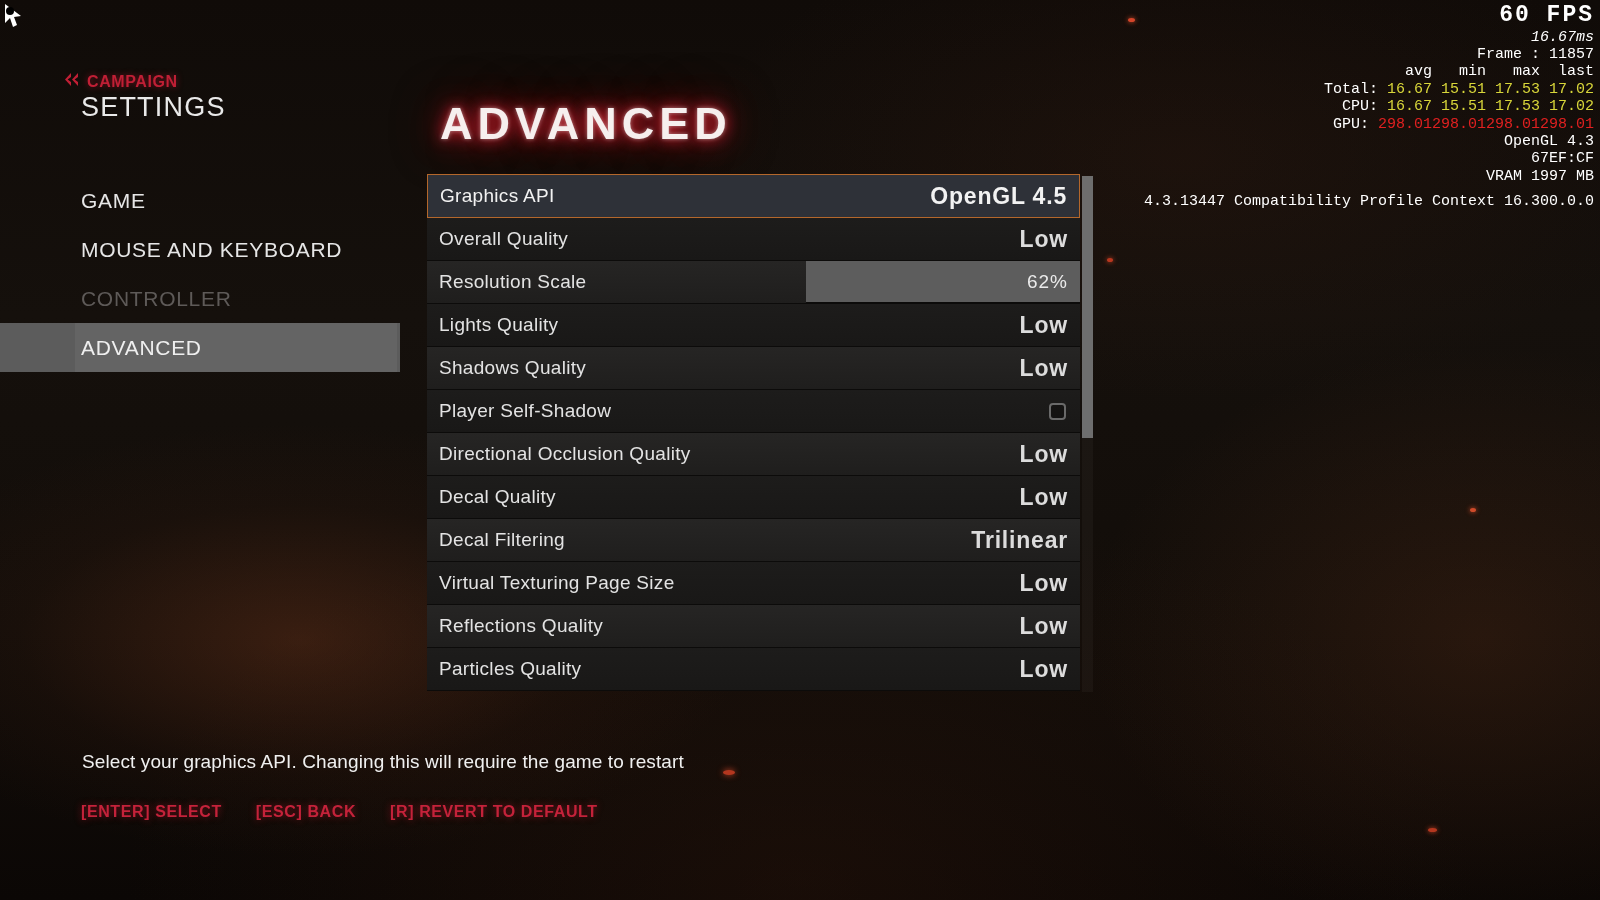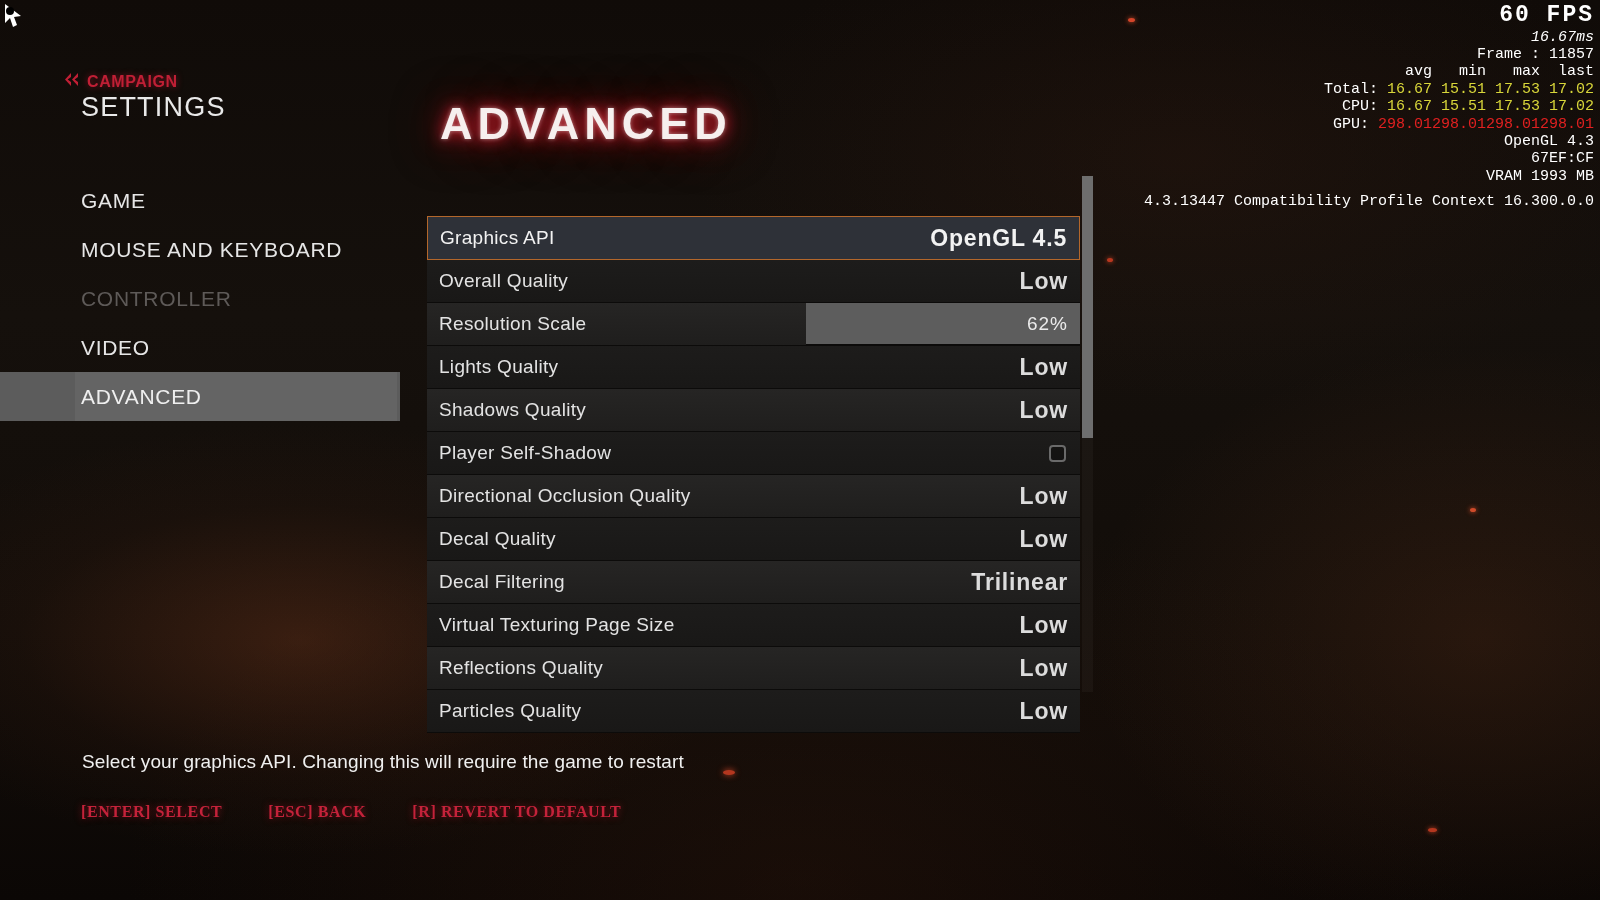--- a/index.html
+++ b/index.html
@@ -47,21 +47,21 @@
     padding-left:81px; color:#e6e6e6; font-size:21px; letter-spacing:0.7px;
   }
   .nav-item.disabled { color:#5e5a58; }
   .nav-item.active { background:#5c5c5c; color:#efefef; }
   .nav-item.active::after {
     content:""; position:absolute; left:75px; right:3px; top:0; bottom:0;
     background:rgba(255,255,255,0.055); pointer-events:none;
   }
   
   #list-wrap { position:absolute; left:427px; top:174px; width:668px; height:518px; }
-  #list { position:relative; width:653px;margin-top:42px; }
+  #list { position:relative; width:653px; }
   .row {
     position:relative; height:43px; display:flex; align-items:center;
     justify-content:space-between; padding:0 12px 0 12px;
     background:linear-gradient(180deg,#262524 0%,#1f1e1d 100%);
     border-bottom:1px solid #0c0b0a;
   }
   .row.alt { background:linear-gradient(180deg,#1d1c1b 0%,#191817 100%); }
   .row-label { color:#e3e3e3; font-size:19px; letter-spacing:0.3px; }
   .row-value { color:#dcdcdc; font-size:23px; letter-spacing:0.8px;font-weight:bold; }
   .row.selected {
@@ -88,21 +88,21 @@
   }
   #scrollbar-thumb {
     position:absolute; left:0; top:0; width:11px; height:262px;
     background:#6e6e6e;
   }
   
   #help-text {
     position:absolute; left:82px; top:751px;
     color:#f0f0f0; font-size:19px; letter-spacing:0.1px;
   }
-  #key-hints { position:absolute; left:81px; top:803px; display:flex; gap:46px;font-family:Liberation Serif, serif; }
+  #key-hints { position:absolute; left:81px; top:803px; display:flex; gap:34px; }
   .key-hint {
     color:#c4223a; font-size:16px; letter-spacing:0.6px; font-weight:700;
     text-shadow:0 0 7px rgba(190,25,45,0.6);
   }
   
   #overlay {
     position:absolute; right:6px; top:2px; width:700px;
     font-family:"Liberation Mono", monospace; font-size:15px;
     color:#ffffff; text-align:right; line-height:1.16;
   }
@@ -158,23 +158,20 @@
   <div id="sidebar">
       <div class="nav-item">
         <span>GAME</span>
       </div>
       <div class="nav-item">
         <span>MOUSE AND KEYBOARD</span>
       </div>
       <div class="nav-item disabled">
         <span>CONTROLLER</span>
       </div>
-      <div class="nav-item">
-        <span>VIDEO</span>
-      </div>
       <div class="nav-item active">
         <span>ADVANCED</span>
       </div>
     </div>
 
   <div id="list-wrap">
     <div id="list">
         <div class="row selected">
           <span class="row-label">Graphics API</span>
           <span class="row-value">OpenGL 4.5</span>
@@ -244,17 +241,17 @@
     <div id="ov-ms">16.67ms</div>
     <div id="ov-frame">Frame : 11857</div>
     <div class="ov-table">
       <div class="ov-row ov-head">   avg   min   max  last</div>
       <div class="ov-row"><span class="ov-lab">Total:</span><span class="ov-yellow"> 16.67 15.51 17.53 17.02</span></div>
       <div class="ov-row"><span class="ov-lab">CPU:</span><span class="ov-yellow"> 16.67 15.51 17.53 17.02</span></div>
       <div class="ov-row"><span class="ov-lab">GPU:</span><span class="ov-red"> 298.01298.01298.01298.01</span></div>
     </div>
     <div>OpenGL 4.3</div>
     <div>67EF:CF</div>
-    <div>VRAM 1993 MB</div>
+    <div>VRAM 1997 MB</div>
   </div>
   <div id="ov-ext">4.3.13447 Compatibility Profile Context 16.300.0.0</div>
 
 </div>
 
 </body></html>

